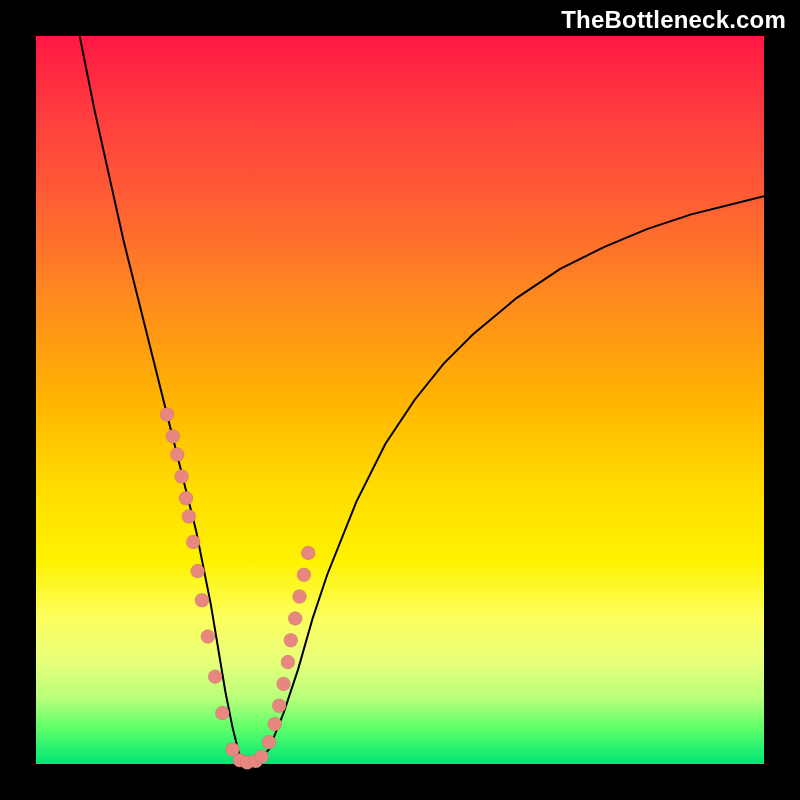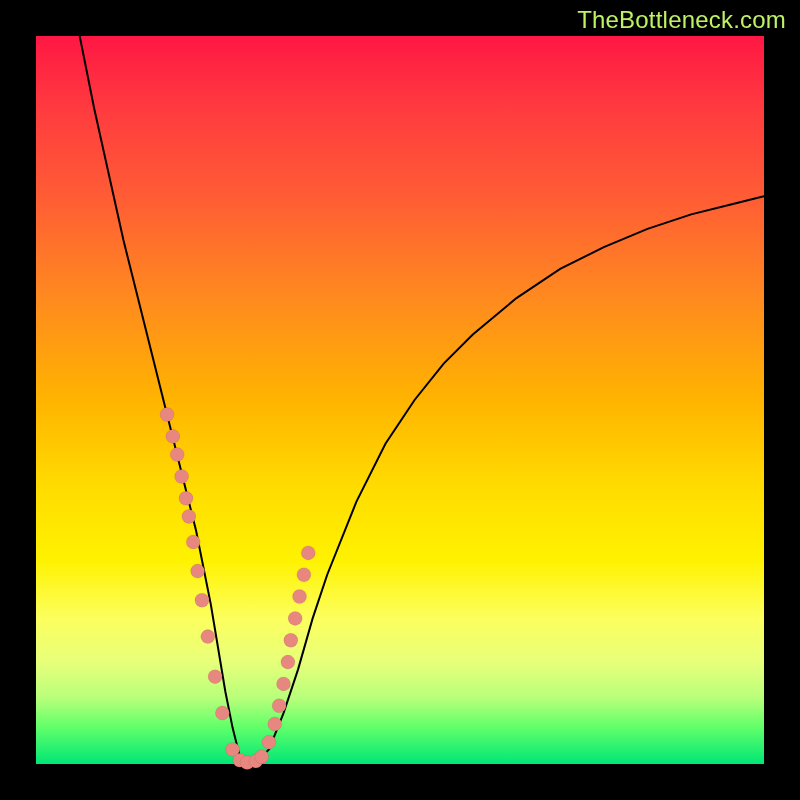--- a/index.html
+++ b/index.html
@@ -34,23 +34,23 @@
       #fcff5e 80%,
       #e8ff7a 86%,
       #b7ff7a 91%,
       #5fff6a 95%,
       #00e676 100%);
   }
   .watermark {
     position: absolute;
     top: 6px;
     right: 14px;
-    color: #bef264;
+    color: #ffffff;
     font-size: 24px;
-    font-weight: 400;
+    font-weight: 700;
     letter-spacing: 0.2px;
     user-select: none;
   }
   svg.overlay {
     position: absolute;
     left: 0;
     top: 0;
     width: 728px;
     height: 728px;
     overflow: visible;

